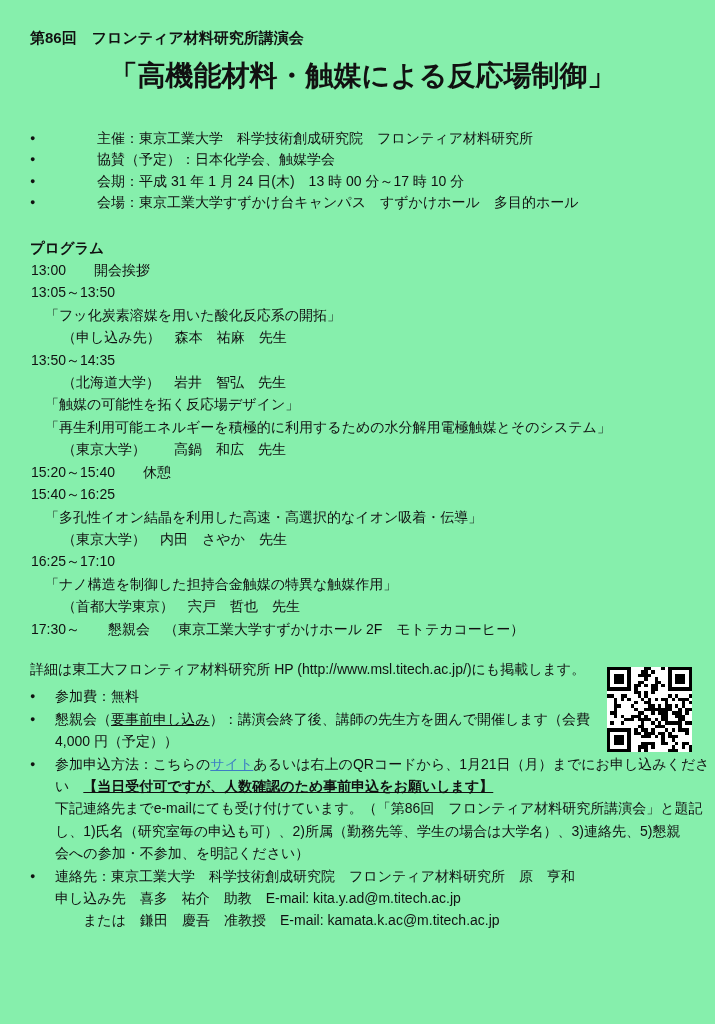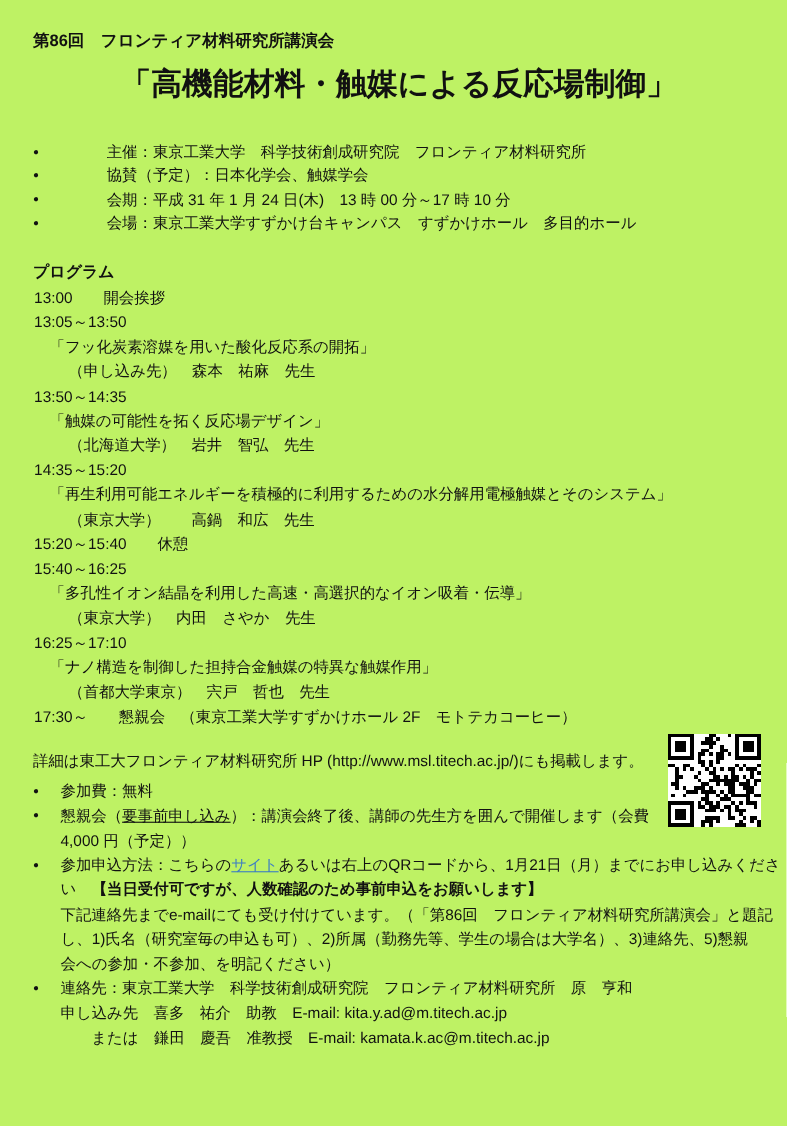--- a/index.html
+++ b/index.html
@@ -1,19 +1,19 @@
 <!DOCTYPE html>
 <html style="--link: #3d7dc4;"><head>
 <meta charset="utf-8">
 <style>
   html,body{margin:0;padding:0;background:#fff;}
   .page{
     position:relative;
     width:715px;height:1024px;
-    background:#bef264;
+    background:#86efac;
     overflow:hidden;
     font-family:"Liberation Sans","DejaVu Sans",sans-serif;
     color:#111;
   }
   .content{padding:28px 20px 0 30px;}
   .series-title{
     font-size:15px;font-weight:bold;line-height:20px;white-space:pre;
   }
   .main-title{
     margin-top:14px;
@@ -33,21 +33,21 @@
   .program .tline{font-size:14px;line-height:22.4px;white-space:pre;}
   .ind0{padding-left:1px;}
   .ind1{padding-left:15px;}
   .ind2{padding-left:32px;}
   .details-note{
     margin-top:18px;font-size:14px;line-height:22.4px;white-space:pre;
   }
   .footer-list{margin-top:5px;}
   .footer-list .tline{font-size:14px;line-height:22.4px;white-space:pre;}
   .u{text-decoration:underline;}
-  .bu{font-weight:bold;}
+  .bu{font-weight:bold;text-decoration:underline;}
   a.link{color:var(--link,#3d7dc4);text-decoration:underline;cursor:pointer;}
   .qr{
     position:absolute;top:667px;right:23px;width:85px;height:85px;
   }
 </style>
 </head>
 <body>
 
 <div class="page">
   <div class="content">
@@ -82,23 +82,22 @@
         </div>
       </div>
 
     <div class="program-heading">プログラム</div>
     <div class="program" id="program-lines">
         <div class="tline ind0">13:00　　開会挨拶</div>
         <div class="tline ind0">13:05～13:50</div>
         <div class="tline ind1">「フッ化炭素溶媒を用いた酸化反応系の開拓」</div>
         <div class="tline ind2">（申し込み先）　森本　祐麻　先生</div>
         <div class="tline ind0">13:50～14:35</div>
+        <div class="tline ind2">（北海道大学）　岩井　智弘　先生</div>
         <div class="tline ind1">「触媒の可能性を拓く反応場デザイン」</div>
-        <div class="tline ind2">（北海道大学）　岩井　智弘　先生</div>
-        <div class="tline ind0">14:35～15:20</div>
         <div class="tline ind1">「再生利用可能エネルギーを積極的に利用するための水分解用電極触媒とそのシステム」</div>
         <div class="tline ind2">（東京大学）　　高鍋　和広　先生</div>
         <div class="tline ind0">15:20～15:40　　休憩</div>
         <div class="tline ind0">15:40～16:25</div>
         <div class="tline ind1">「多孔性イオン結晶を利用した高速・高選択的なイオン吸着・伝導」</div>
         <div class="tline ind2">（東京大学）　内田　さやか　先生</div>
         <div class="tline ind0">16:25～17:10</div>
         <div class="tline ind1">「ナノ構造を制御した担持合金触媒の特異な触媒作用」</div>
         <div class="tline ind2">（首都大学東京）　宍戸　哲也　先生</div>
         <div class="tline ind0">17:30～　　懇親会　（東京工業大学すずかけホール 2F　モトテカコーヒー）</div>

